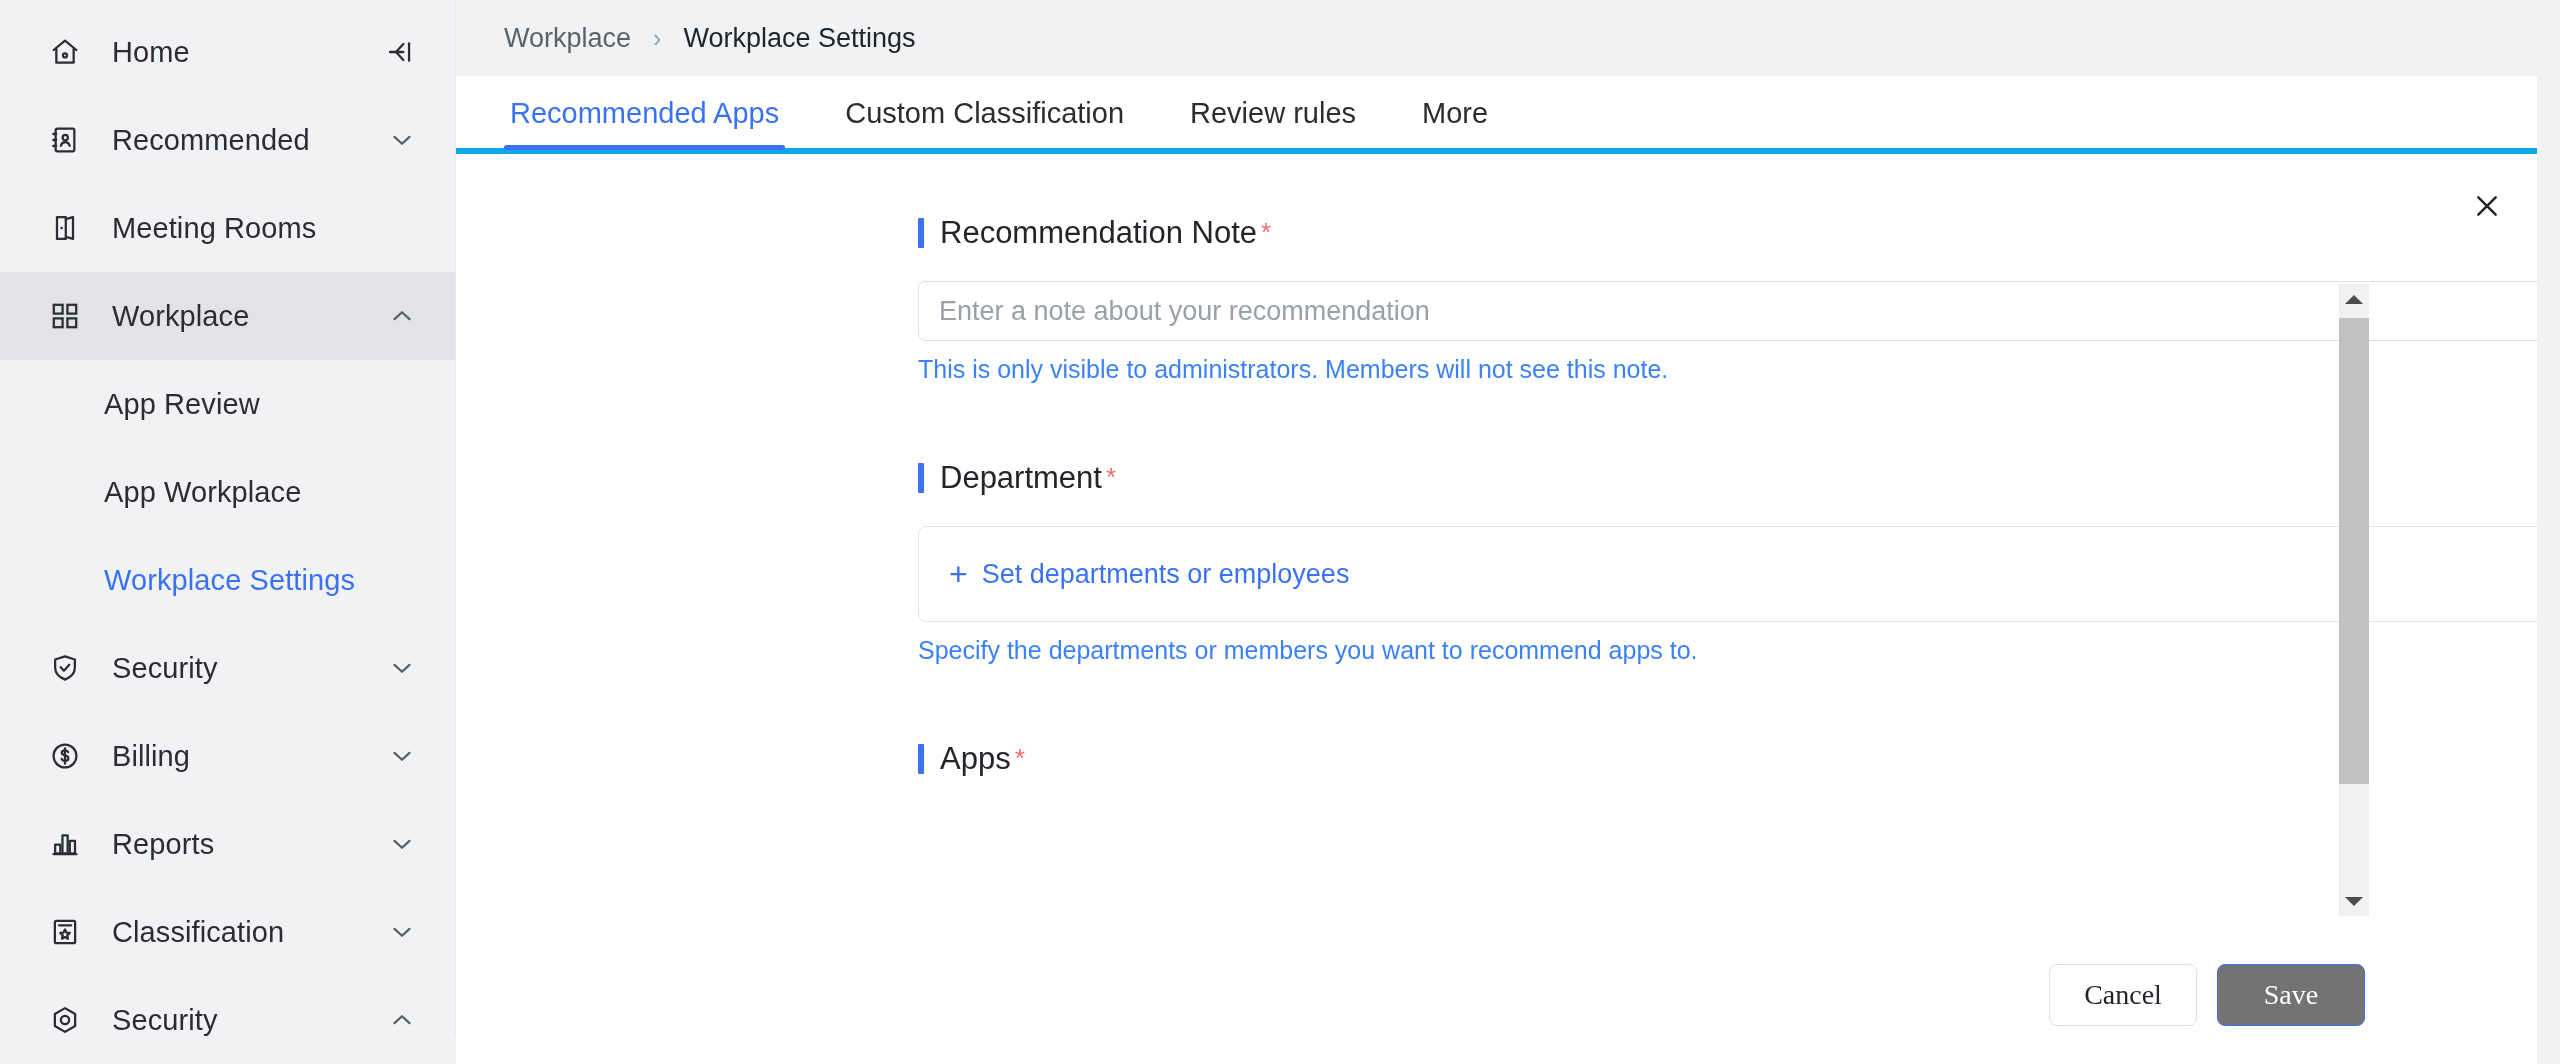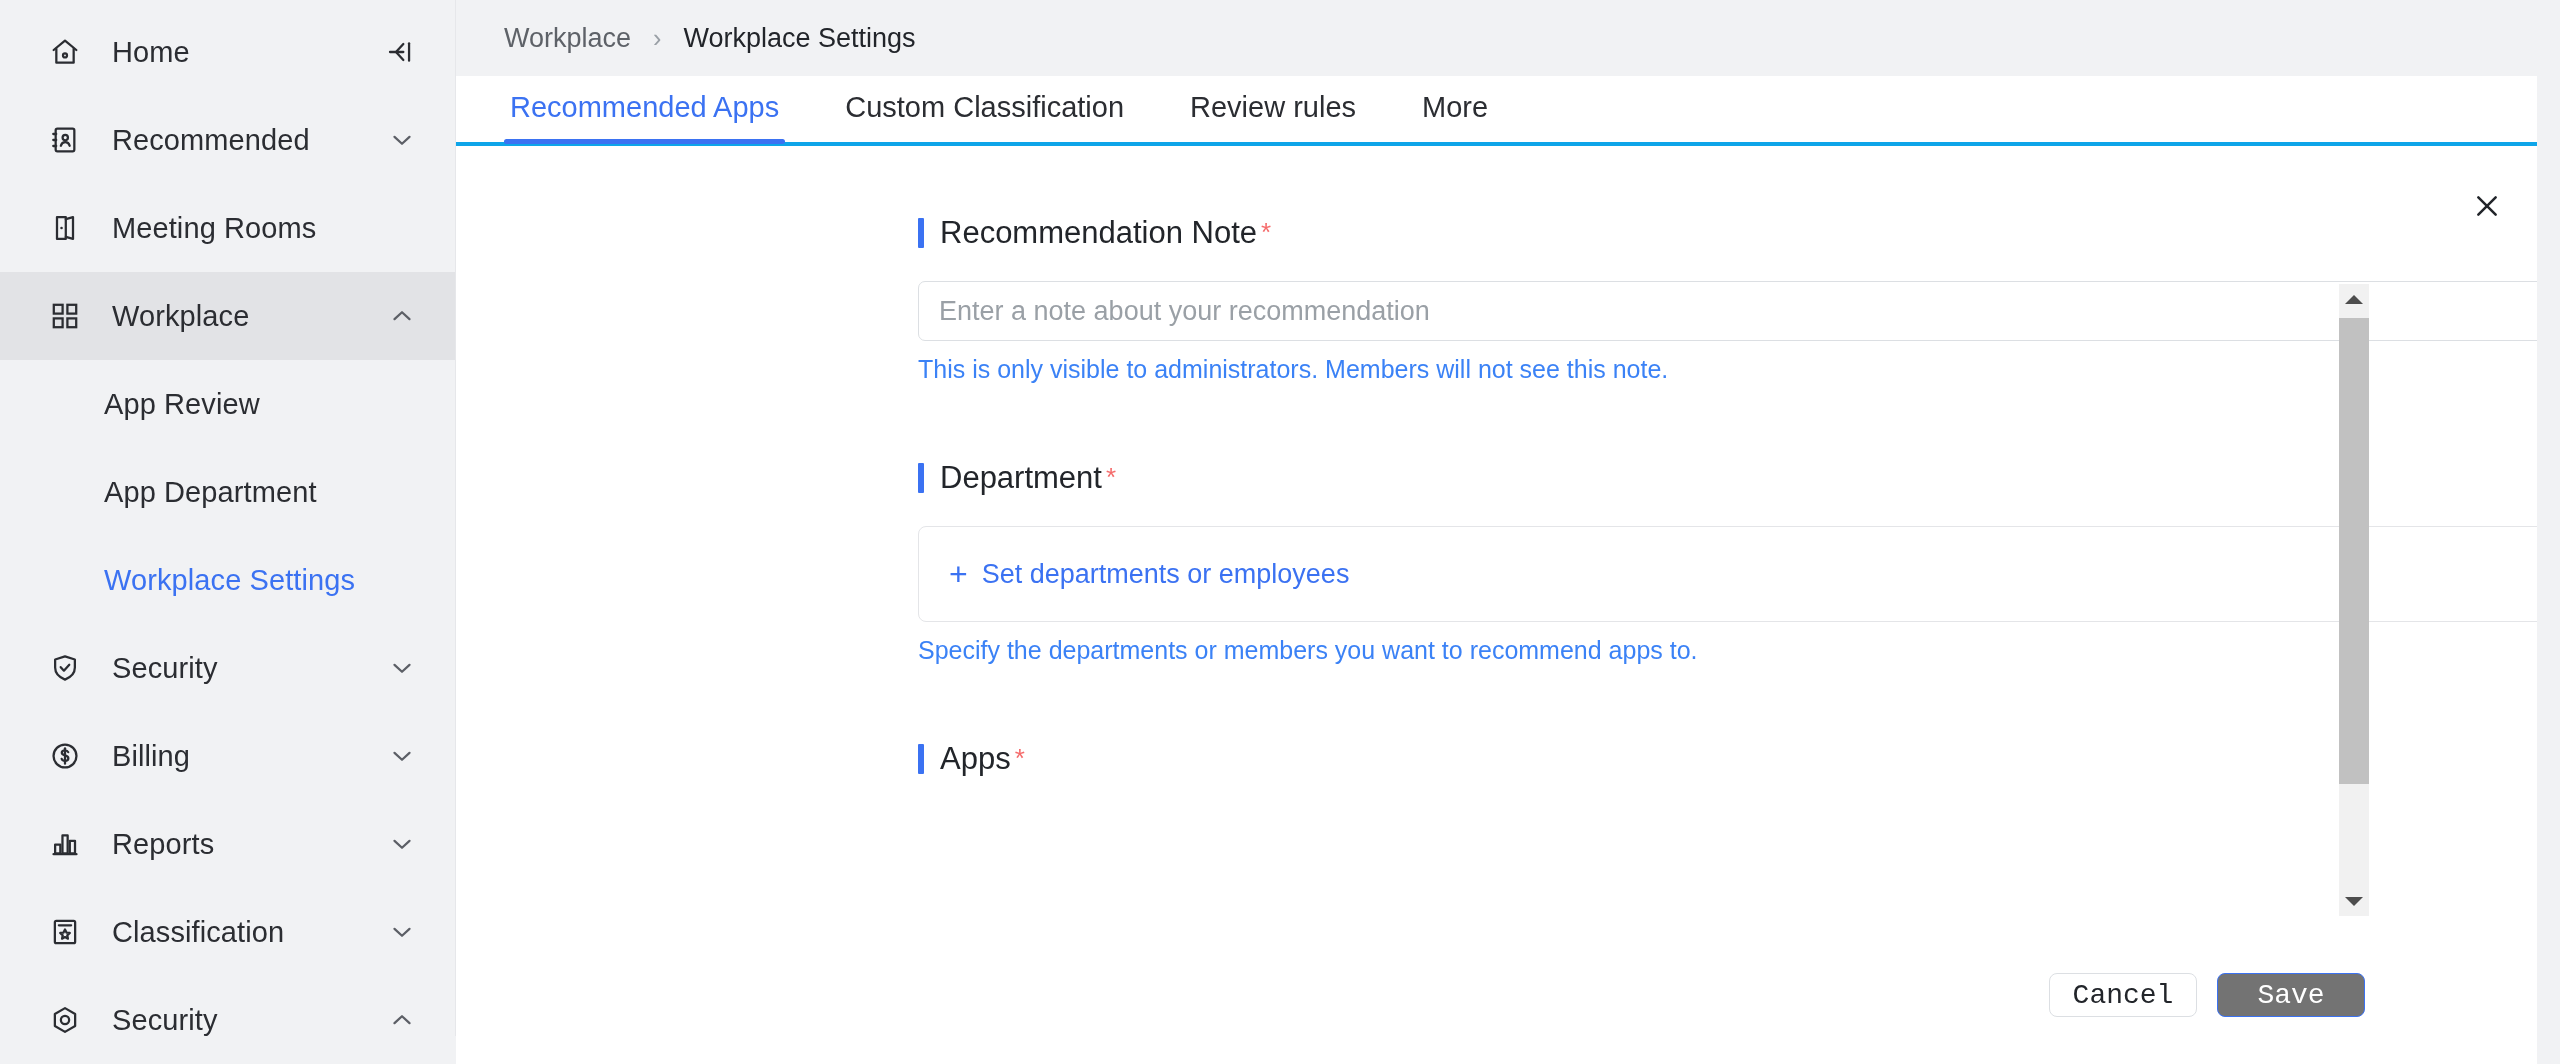--- a/index.html
+++ b/index.html
@@ -101,22 +101,22 @@
   .panel {
     margin: 0 24px 0 0;
     background: #ffffff;
     position: relative;
     flex: 1;
     overflow: hidden;
     width: 2081px;
   }
 
   .tabbar {
-    height: 70px;
-    border-bottom: 4px solid #0ea5e9;
+    height: 78px;
+    border-bottom: 6px solid #0ea5e9;
     display: flex;
     align-items: flex-end;
     padding-left: 48px;
     position: relative;
   }
   .tab {
     position: relative;
     font-size: 29px;
     color: #2b2d32;
     padding: 0 6px 18px 6px;
@@ -267,22 +267,22 @@
     background: #fff;
     display: flex;
     align-items: center;
     justify-content: flex-end;
     padding-right: 172px;
   }
   .btn {
     font-size: 28px;
     border-radius: 8px;
     cursor: pointer;
-    font-family: Liberation Mono, monospace;
-    height: 44px;
+    font-family: Liberation Serif, serif;
+    height: 62px;
     display: flex; align-items: center; justify-content: center;
   }
   .btn-cancel {
     width: 148px;
     border: 1px solid #dcdfe3;
     background: #fff;
     color: #22252a;
     margin-right: 20px;
   }
   .btn-save {
@@ -360,21 +360,21 @@
             <path d="M6 14.5 12 9l6 5.5"></path>
           </svg>
       </span>
     </div>
 
     <div class="sub-row">
       <span class="nav-label">App Review</span>
     </div>
 
     <div class="sub-row">
-      <span class="nav-label">App Department</span>
+      <span class="nav-label">App Workplace</span>
     </div>
 
     <div class="sub-row selected">
       <span class="nav-label">Workplace Settings</span>
     </div>
 
     <div class="nav-row">
       <span class="nav-ic">
         <svg width="32" height="32" viewBox="0 0 24 24" fill="none" stroke="currentColor" stroke-width="1.7" stroke-linecap="round" stroke-linejoin="round">
             <path d="M12 3.3 4.6 5.6v6.1c0 4.3 3 7.3 7.4 9 4.4-1.7 7.4-4.7 7.4-9V5.6z"></path>

